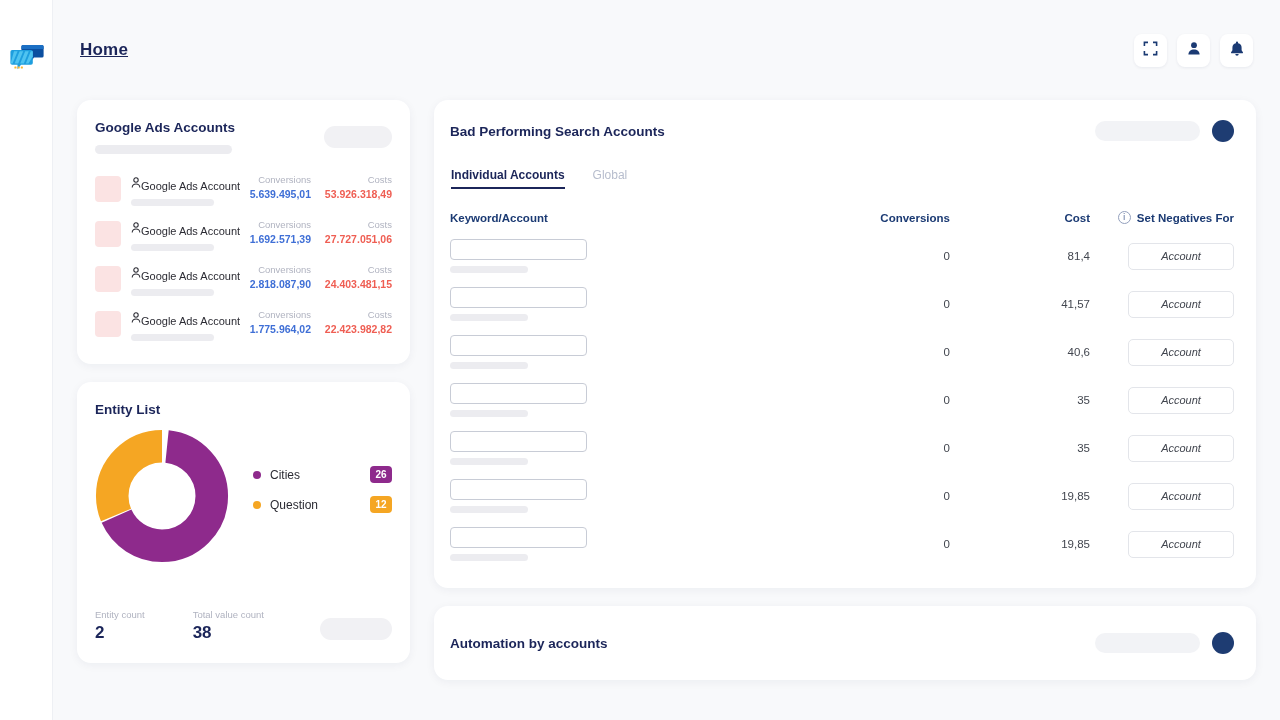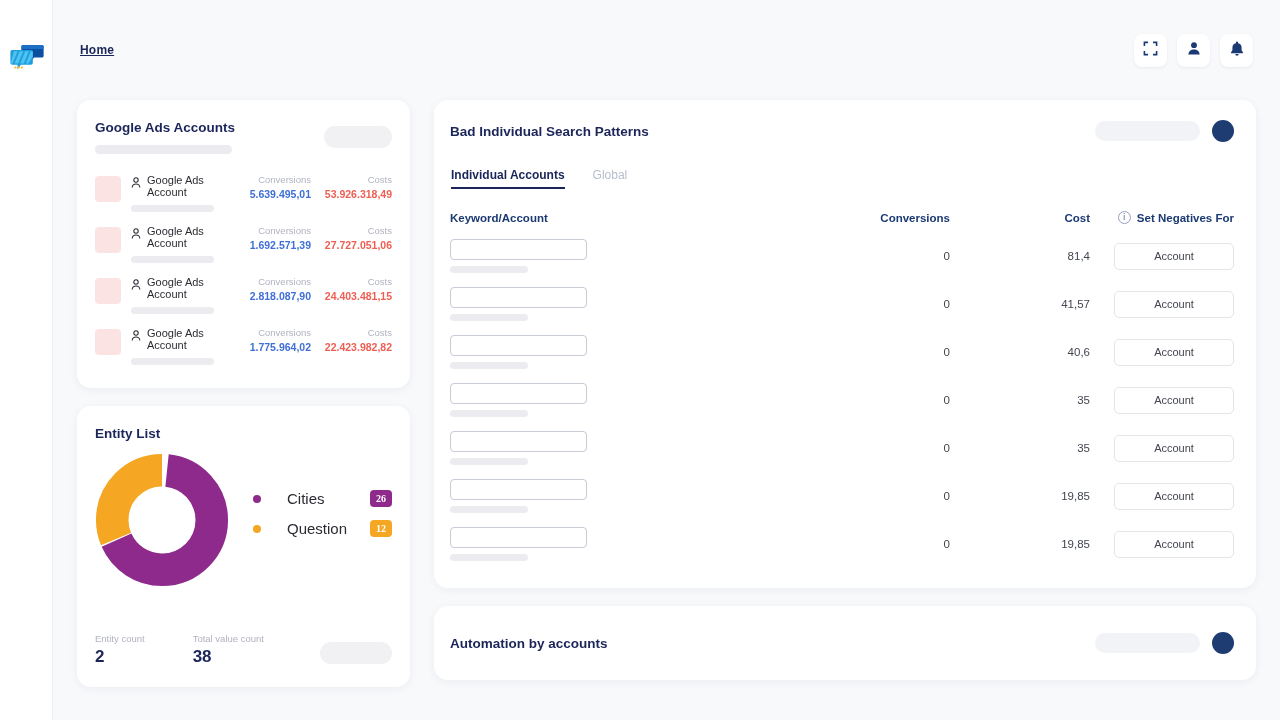--- a/index.html
+++ b/index.html
@@ -33,21 +33,21 @@
     height: 720px;
   }
 
   
   .topbar {
     height: 100px;
     display: flex; align-items: center;
     padding: 0 27px 0 27px;
   }
   .page-title {
-    font-size: 12px; font-weight: bold;
+    font-size: 17px; font-weight: bold;
     color: #1b2559; letter-spacing: .2px; text-decoration: underline;
   }
   .topbar-right { margin-left: auto; display: flex; align-items: center; gap: 10px; }
 
   .account-pill {
     display: flex; align-items: center; gap: 8px;
     height: 33px; padding: 0 12px;
     background: #ffffff; border-radius: 8px;
     box-shadow: 0 1px 3px rgba(20,30,70,.07);
     font-size: 12.5px; font-weight: bold; color: #1b2559;
@@ -81,42 +81,42 @@
   .gads-head { display: flex; align-items: center; }
   .gads-head-left { flex: 1 1 auto; }
   .skel { background: #ececf0; border-radius: 7px; }
   .skel-title-bar { width: 137px; height: 9px; margin-top: 10px; }
   .skel-pill { width: 68px; height: 22px; border-radius: 11px; background: #f1f1f4; }
 
   .acct-list { margin-top: 14px; }
   .acct-row { display: flex; align-items: flex-start; padding: 6px 0 7px 0; }
   .acct-thumb { width: 26px; height: 26px; background: #fbe3e3; border-radius: 4px; flex: 0 0 26px; margin-top: 2px; }
   .acct-mid { margin-left: 10px; flex: 1 1 auto; }
-  .acct-name-line { display: flex; align-items: flex-start; gap: 6px; }
+  .acct-name-line { display: flex; align-items: flex-end; }
   .acct-name { font-size: 11px; color: #2b2b33; }
   .skel-acct-bar { width: 83px; height: 7px; margin-top: 7px; }
   .acct-metric { text-align: right; min-width: 66px; }
   .acct-metric.costs { min-width: 75px; margin-left: 6px; }
   .metric-label { font-size: 9.5px; color: #b0b3c0; }
   .metric-val { font-size: 10.5px; margin-top: 3px; font-weight: bold; }
   .metric-val.conv { color: #3f6fd6; }
   .metric-val.cost { color: #ef5e53; }
 
   
   .entity { padding: 20px 18px 20px 18px; }
   .donut-wrap { display: flex; align-items: center; margin-top: 12px; }
   .donut { width: 134px; height: 134px; flex: 0 0 134px; }
   .legend { margin-left: 24px; flex: 1 1 auto; }
   .legend-row { display: flex; align-items: center; margin-bottom: 13px; }
   .legend-dot { width: 8px; height: 8px; border-radius: 50%; flex: 0 0 8px; }
-  .legend-label { font-size: 15px; color: #2b2b33; margin-left: 26px; flex: 1 1 auto; }
+  .legend-label { font-size: 12px; color: #2b2b33; margin-left: 9px; flex: 1 1 auto; }
   .legend-badge {
     min-width: 22px; height: 17px; border-radius: 4px;
     color: #ffffff; font-size: 10px; font-weight: bold;
-    display: flex; align-items: center; justify-content: center; padding: 0 5px; font-family: Liberation Serif, serif;
+    display: flex; align-items: center; justify-content: center; padding: 0 5px;
   }
   .entity-foot { display: flex; align-items: flex-end; margin-top: 22px; }
   .stat { margin-right: 48px; margin-top: 24px; }
   .stat-label { font-size: 9.5px; color: #b0b3c0; }
   .stat-value { font-size: 17px; font-weight: bold; color: #1b2559; margin-top: 3px; }
   .skel-pill-wide { width: 72px; height: 22px; border-radius: 11px; background: #f1f1f4; margin-left: auto; margin-bottom: 3px; }
 
   
   .bps { padding: 20px 22px 20px 16px; }
   .bps-head { display: flex; align-items: center; }
@@ -144,24 +144,24 @@
   .cell-kw { width: 300px; flex: 0 0 300px; }
   .kw-input {
     width: 137px; height: 21px;
     border: 1px solid #c8ccd6; border-radius: 4px; background: #fff;
   }
   .skel-kw-bar { width: 78px; height: 7px; margin-top: 6px; }
   .cell-conv { width: 200px; flex: 0 0 200px; text-align: right; font-size: 11.5px; color: #42464f; }
   .cell-cost { width: 140px; flex: 0 0 140px; text-align: right; font-size: 11.5px; color: #42464f; }
   .cell-neg { flex: 1 1 auto; display: flex; justify-content: flex-end; }
   .acct-btn {
-    width: 120px; height: 27px;
+    width: 106px; height: 27px;
     border: 1px solid #e3e5ea; border-radius: 5px; background: #fff;
     font-size: 11px; color: #42464f;
-    display: flex; align-items: center; justify-content: center;
+    display: flex; align-items: center; justify-content: center; font-style: italic;
   }
 
   
   .auto { padding: 24px 22px 24px 16px; display: flex; align-items: center; min-height: 74px; text-align: right; }
   .auto .bps-head-right { margin-left: auto; }
 </style>
 </head>
 <body>
 
 <div class="app">
@@ -380,21 +380,21 @@
             <div class="skel-pill-wide"></div>
           </div>
         </div>
 
       </div>
 
       <div class="col-right">
 
         <div class="card bps">
           <div class="bps-head">
-            <div class="card-title">Bad Individual Search Patterns</div>
+            <div class="card-title">Bad Performing Search Accounts</div>
             <div class="bps-head-right">
               <div class="skel-pill-lg"></div>
               <div class="circle-btn"></div>
             </div>
           </div>
 
           <div class="tabs">
             <div class="tab active">Individual Accounts</div>
             <div class="tab">Global</div>
           </div>

